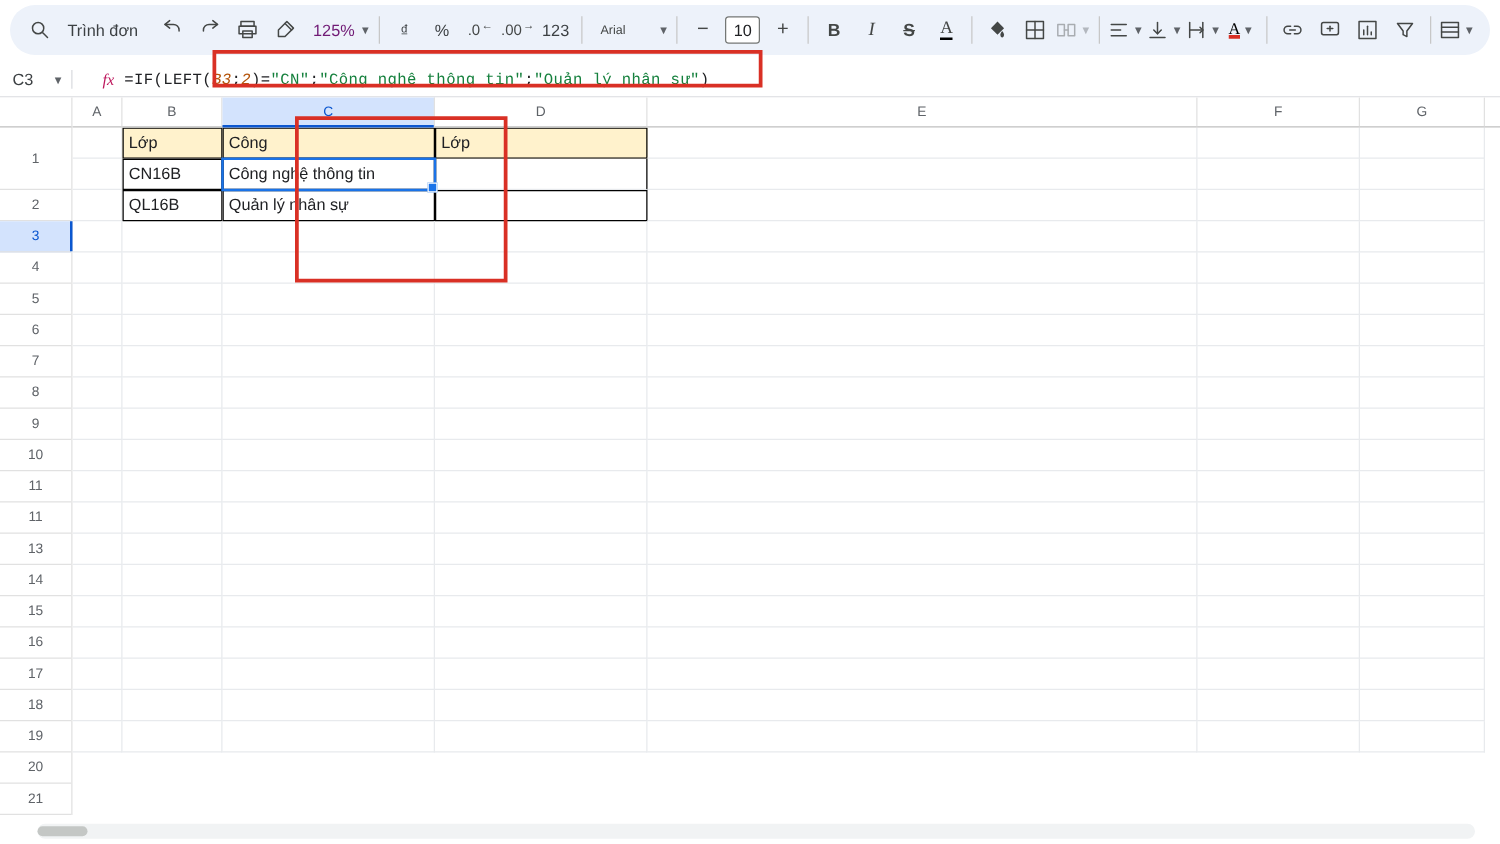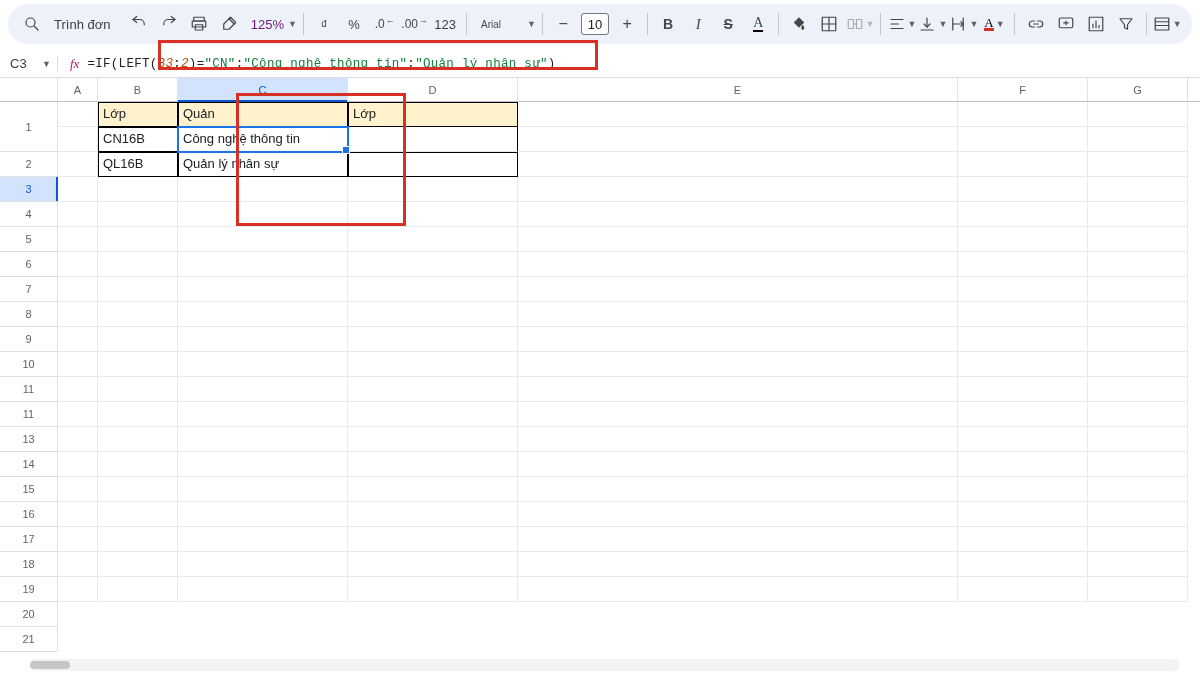--- a/index.html
+++ b/index.html
@@ -2,21 +2,21 @@
 <html><head>
 <meta charset="utf-8">
 <style>
 * { box-sizing: border-box; margin: 0; padding: 0; }
 body { font-family: Arial, sans-serif; font-size: 13px; color: #202124; background: #fff; overflow: hidden; }
 
 
 .toolbar {
   display: flex; align-items: center; height: 40px;
   background: #edf2fa; border-radius: 20px; margin: 4px 8px 0 8px;
-  padding: 0 10px; gap: 2px; justify-content: space-between;
+  padding: 0 10px; gap: 2px;
 }
 .tb-btn { display: flex; align-items: center; justify-content: center; min-width: 28px; height: 28px; border-radius: 4px; cursor: pointer; color: #444746; }
 .tb-sep { width: 1px; height: 22px; background: #c7c7c7; margin: 0 4px; }
 .tb-text { font-size: 13px; color: #3c4043; padding: 0 4px; }
 .tb-menus { font-size: 13px; color: #3c4043; margin-left: 6px; }
 .zoom-box { display:flex; align-items:center; }
 .zoom-val { font-size:13px; color:#701a75; padding:0 2px 0 6px; }
 .font-name { display:flex; align-items:center; }
 .font-name .label{ font-size:10px; padding:0 24px 0 8px; }
 .fs-ctrl { display:flex; align-items:center; gap:4px; }
@@ -25,21 +25,21 @@
 .icon-italic { font-style:italic; font-family:serif; font-size:15px; }
 .strike { text-decoration:line-through; }
 .underline-a { border-bottom:2px solid #000; padding-bottom:1px; line-height:12px; font-size:14px; font-family:serif;}
 .text-color-a { color:#000;border-bottom:3px solid #d93025; padding-bottom:0px; font-size:13px; font-family:serif; line-height:10px;}
 .drop { font-size:9px; color:#5f6368; margin-left:2px; }
 
 
 svg{width:18px;height:18px;stroke:#444746;stroke-width:1.6;fill:none;stroke-linecap:round;stroke-linejoin:round;}
 
 
-.formula-row { display:flex; align-items:center; height:28px; border-bottom:1px solid #dadce0; margin-top:6px;}
+.formula-row { display:flex; align-items:center; height:28px; border-bottom:1px solid #dadce0; margin-top:6px;gap:12px;}
 .name-box { width:58px; display:flex;align-items:center;justify-content:space-between;padding:0 6px 0 10px;font-size:13px;color:#3c4043;border-right:1px solid #dadce0;}
 .name-box .arr{font-size:9px;color:#5f6368;}
 .fx-wrap { flex:1; display:flex; align-items:center; position:relative; }
 .fx-label { font-style:italic; font-family:serif; color:#be185d; margin:0 8px 0 12px; font-size:13px;}
 .fx-content { font-family:'Courier New',monospace; font-size:12.5px; letter-spacing:.3px;}
 .fx-content .ref{color:#b45309;font-style:italic;}
 .fx-content .str{color:#15803d;}
 .fx-highlight{ position:absolute; left:100px; top:-16px; width:440px; height:30px; border:3px solid #d93025; pointer-events:none;}
 
 
@@ -297,21 +297,21 @@
     <div class="rh">21</div>
   </div>
 
   <div class="cells">
     <div class="red-box box1"></div>
 
 
     <div class="row">
       <div class="cell colA"></div>
       <div class="cell colB hdr-cell">Lớp</div>
-      <div class="cell colC hdr-cell">Quản</div>
+      <div class="cell colC hdr-cell">Công</div>
       <div class="cell colD hdr-cell">Lớp</div>
       <div class="cell colE"></div>
       <div class="cell colF"></div>
       <div class="cell colG"></div>
     </div>
 
     <div class="row">
       <div class="cell colA"></div>
       <div class="cell colB data-cell">CN16B</div>
       <div class="cell colC data-cell active-cell">Công nghệ thông tin</div>

